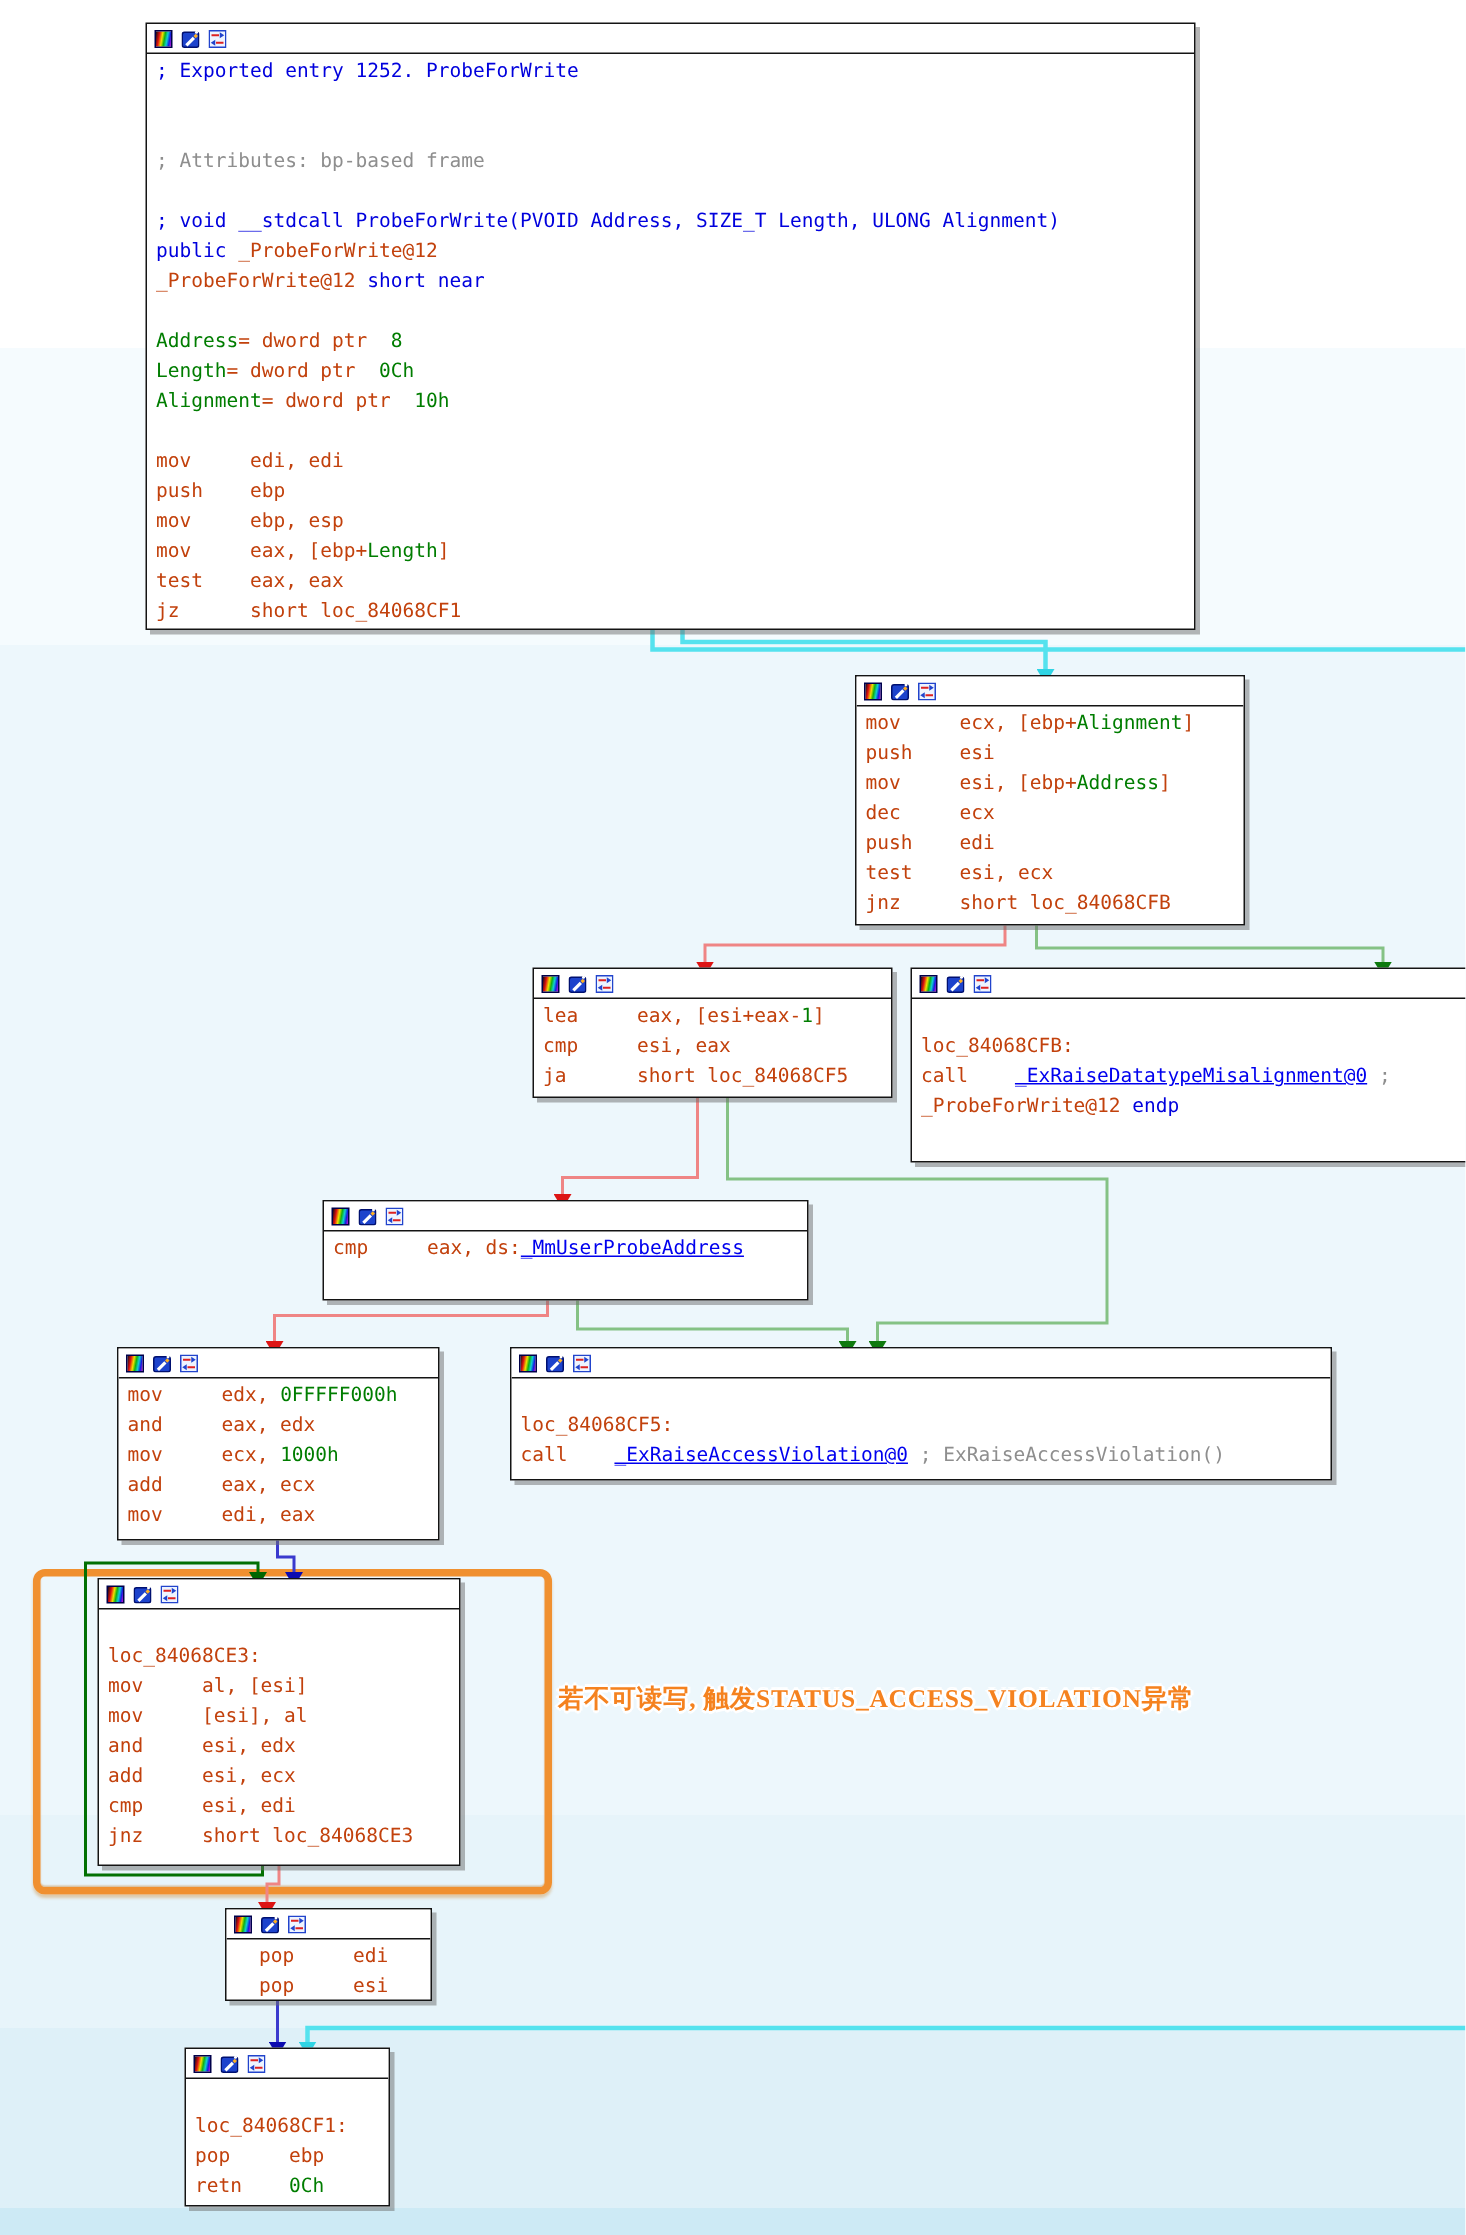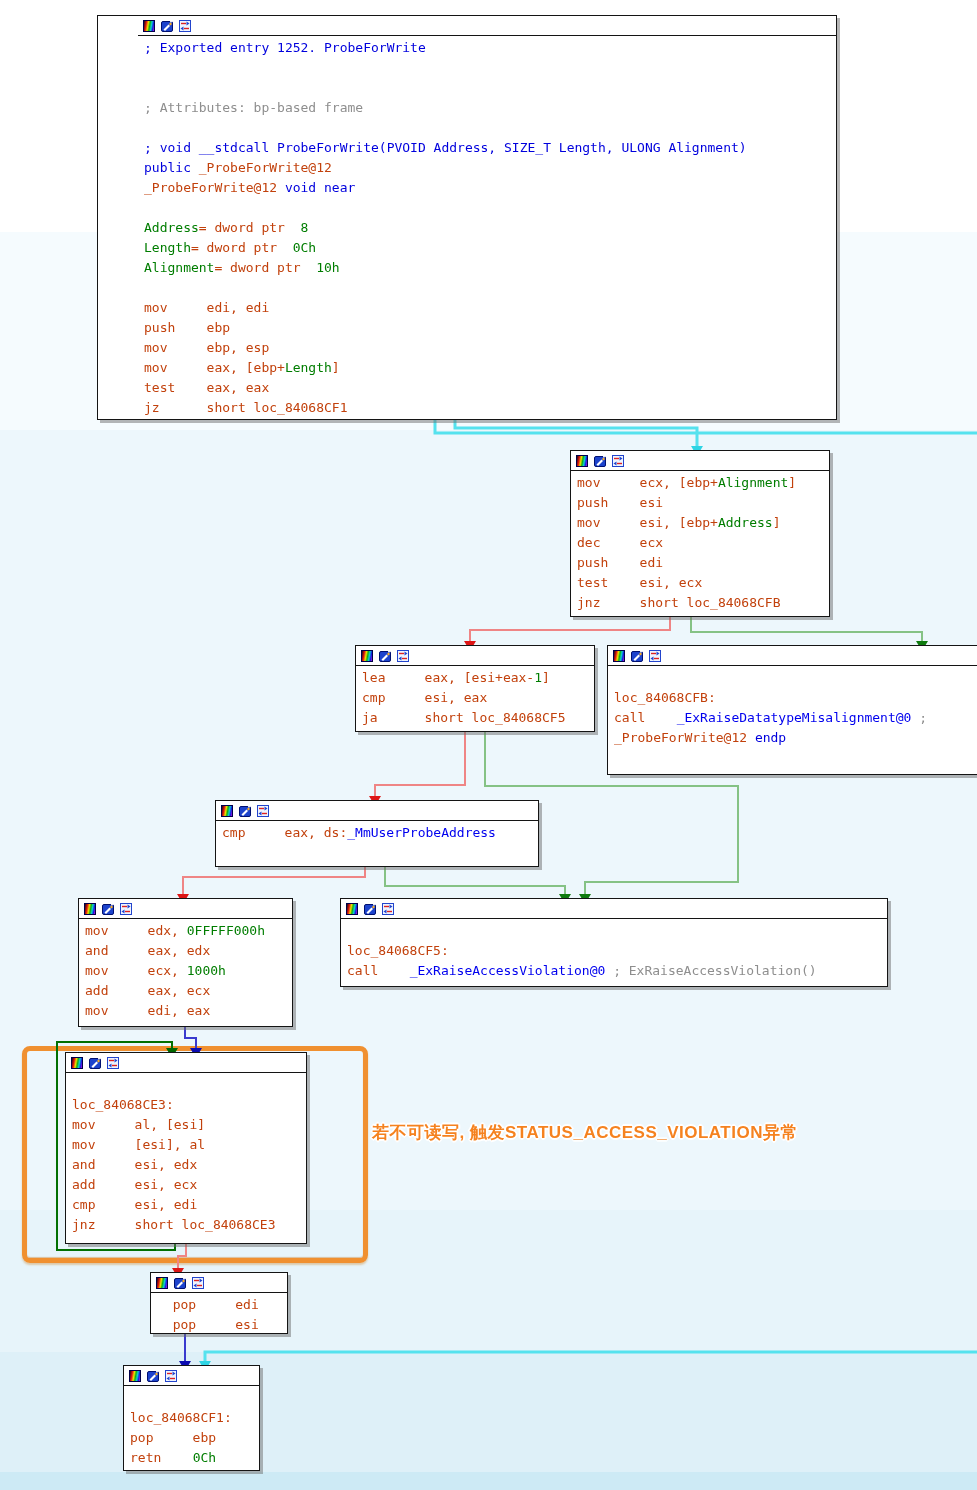--- a/index.html
+++ b/index.html
@@ -21,26 +21,26 @@
   .icon{width:12px;height:12px;display:inline-block;flex:0 0 auto;}
   .icon svg{display:block;}
   .icon-palette{border:1px solid #00004a;width:10px;height:10px;
      background:linear-gradient(100deg,#101010 0%,#e01010 22%,#f0e000 40%,#10b010 55%,#10d0d0 70%,#1020e0 85%,#d010d0 100%);}
   .node-body{padding:2px 0 0 6px;}
   .code-line{height:20px;line-height:20px;font-size:13px;white-space:pre;}
   .sK{color:#c2410c;text-align:right;}  
   .sB{color:#0000dd;}  
   .sG{color:#007d00;}  
   .sA{color:#8e8e8e;}  
-  .sM{color:#0000ee;}  
+  .sM{color:#0000ee;text-decoration:underline;}  
   .hl-box{position:absolute;border:5px solid #f09030;border-radius:8px;z-index:1;
           box-shadow:0 2px 2px rgba(200,120,20,.35), inset 0 -1px 1px rgba(200,110,10,.4);}
   svg.edges{position:absolute;left:0;top:0;z-index:2;pointer-events:none;}
   .annotation{position:absolute;z-index:4;white-space:nowrap;
-     font-family:Liberation Sans, sans-serif;
+     font-family:Liberation Serif, serif;
      font-weight:bold;font-size:17px;letter-spacing:.5px;color:#f5821f;
      text-shadow:-2px 0 0 #fff,2px 0 0 #fff,0 -2px 0 #fff,0 2px 0 #fff,
                  -1px -1px 0 #fff,1px -1px 0 #fff,-1px 1px 0 #fff,1px 1px 0 #fff;}
 </style>
 </head>
 <body>
 
 <div id="stage">
   <div class="hl-box" style="left: 22px; top: 1046px; width: 336px; height: 207px; border-color: rgb(240, 144, 48);"></div>
   <svg class="edges" width="977" height="1490">
@@ -69,21 +69,21 @@
       <polyline points="465,730 465,785 375,785 375,798" fill="none" stroke="#ef8585" stroke-width="2" marker-end="url(#arr-red)"></polyline>
       <polyline points="485,730 485,786 738,786 738,882 585,882 585,896" fill="none" stroke="#85c285" stroke-width="2" marker-end="url(#arr-green)"></polyline>
       <polyline points="385,865 385,886 565,886 565,896" fill="none" stroke="#85c285" stroke-width="2" marker-end="url(#arr-green)"></polyline>
       <polyline points="365,865 365,877 183,877 183,896" fill="none" stroke="#ef8585" stroke-width="2" marker-end="url(#arr-red)"></polyline>
       <polyline points="185,1025 185,1038 196,1038 196,1050" fill="none" stroke="#3a3ace" stroke-width="2" marker-end="url(#arr-blue)"></polyline>
       <polyline points="175,1243 175,1250 57,1250 57,1042 172,1042 172,1050" fill="none" stroke="#037003" stroke-width="2" marker-end="url(#arr-dgreen)"></polyline>
       <polyline points="186,1243 186,1256 178,1256 178,1270" fill="none" stroke="#ef8585" stroke-width="2" marker-end="url(#arr-red)"></polyline>
       <polyline points="185,1333 185,1363" fill="none" stroke="#3a3ace" stroke-width="2" marker-end="url(#arr-blue)"></polyline>
     </svg>
   <div class="annotation" style="left: 372px; top: 1121px; color: rgb(245, 130, 31);">若不可读写, 触发STATUS_ACCESS_VIOLATION异常</div>
-<div class="node" style="left: 97px; top: 15px; width: 698px; height: 403px; padding-left: 40px;">
+<div class="node" style="left: 97px; top: 15px; width: 698px; height: 403px;">
       <div class="node-head">
         <span class="icon icon-palette"></span>
         <span class="icon">
           <svg viewBox="0 0 12 12" width="12" height="12">
             <rect x="0.5" y="1.5" width="11" height="10" rx="1.5" fill="#1d43cc" stroke="#001070" stroke-width="1"></rect>
             <path d="M2.5 9.5 L7.5 4.5 L9 6 L4 11 Z" fill="#ffffff"></path>
             <path d="M8 4 L9.5 2.5 L11 4 L9.5 5.5 Z" fill="#ffb020"></path>
             <circle cx="10" cy="1.5" r="1" fill="#ffffff"></circle>
           </svg>
         </span>
@@ -98,21 +98,21 @@
         </span>
       </div>
       <div class="node-body">
         <div class="code-line"><span class="sB">; Exported entry 1252. ProbeForWrite</span></div>
         <div class="code-line">&nbsp;</div>
         <div class="code-line">&nbsp;</div>
         <div class="code-line"><span class="sA">; Attributes: bp-based frame</span></div>
         <div class="code-line">&nbsp;</div>
         <div class="code-line"><span class="sB">; void __stdcall ProbeForWrite(PVOID Address, SIZE_T Length, ULONG Alignment)</span></div>
         <div class="code-line"><span class="sB">public </span><span class="sK">_ProbeForWrite@12</span></div>
-        <div class="code-line"><span class="sK">_ProbeForWrite@12 </span><span class="sB">void near</span></div>
+        <div class="code-line"><span class="sK">_ProbeForWrite@12 </span><span class="sB">short near</span></div>
         <div class="code-line">&nbsp;</div>
         <div class="code-line"><span class="sG">Address</span><span class="sK">= dword ptr  </span><span class="sG">8</span></div>
         <div class="code-line"><span class="sG">Length</span><span class="sK">= dword ptr  </span><span class="sG">0Ch</span></div>
         <div class="code-line"><span class="sG">Alignment</span><span class="sK">= dword ptr  </span><span class="sG">10h</span></div>
         <div class="code-line">&nbsp;</div>
         <div class="code-line"><span class="sK">mov     edi, edi</span></div>
         <div class="code-line"><span class="sK">push    ebp</span></div>
         <div class="code-line"><span class="sK">mov     ebp, esp</span></div>
         <div class="code-line"><span class="sK">mov     eax, [ebp+</span><span class="sG">Length</span><span class="sK">]</span></div>
         <div class="code-line"><span class="sK">test    eax, eax</span></div>

